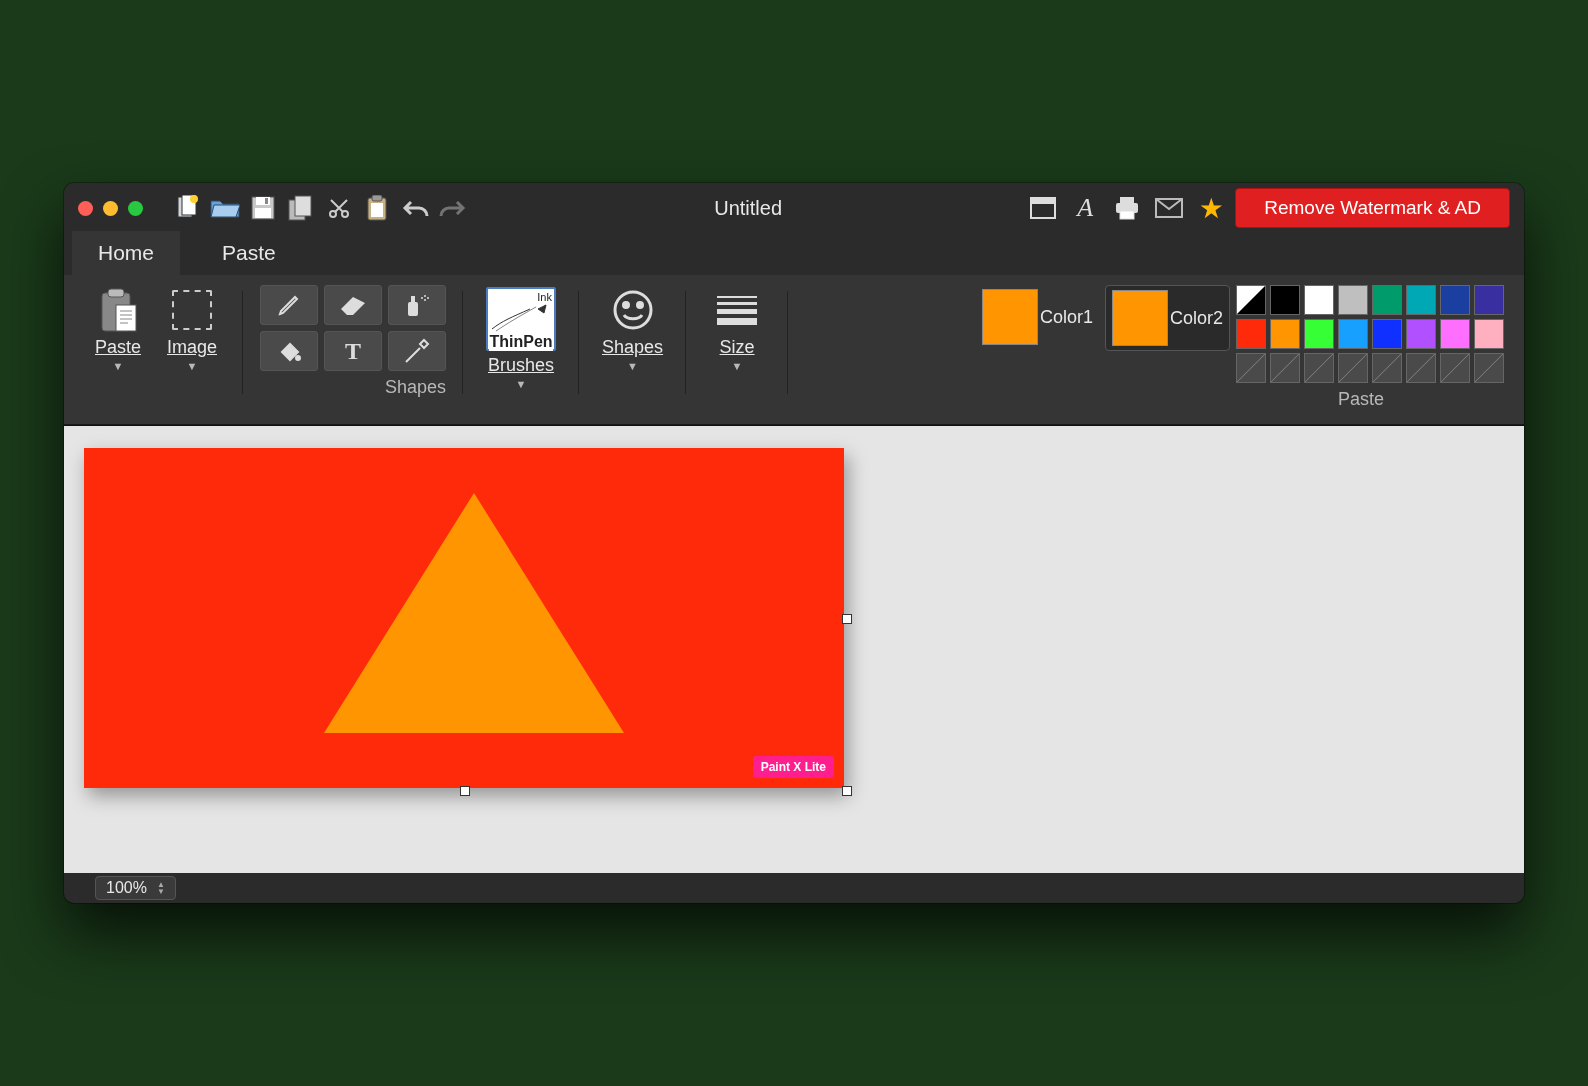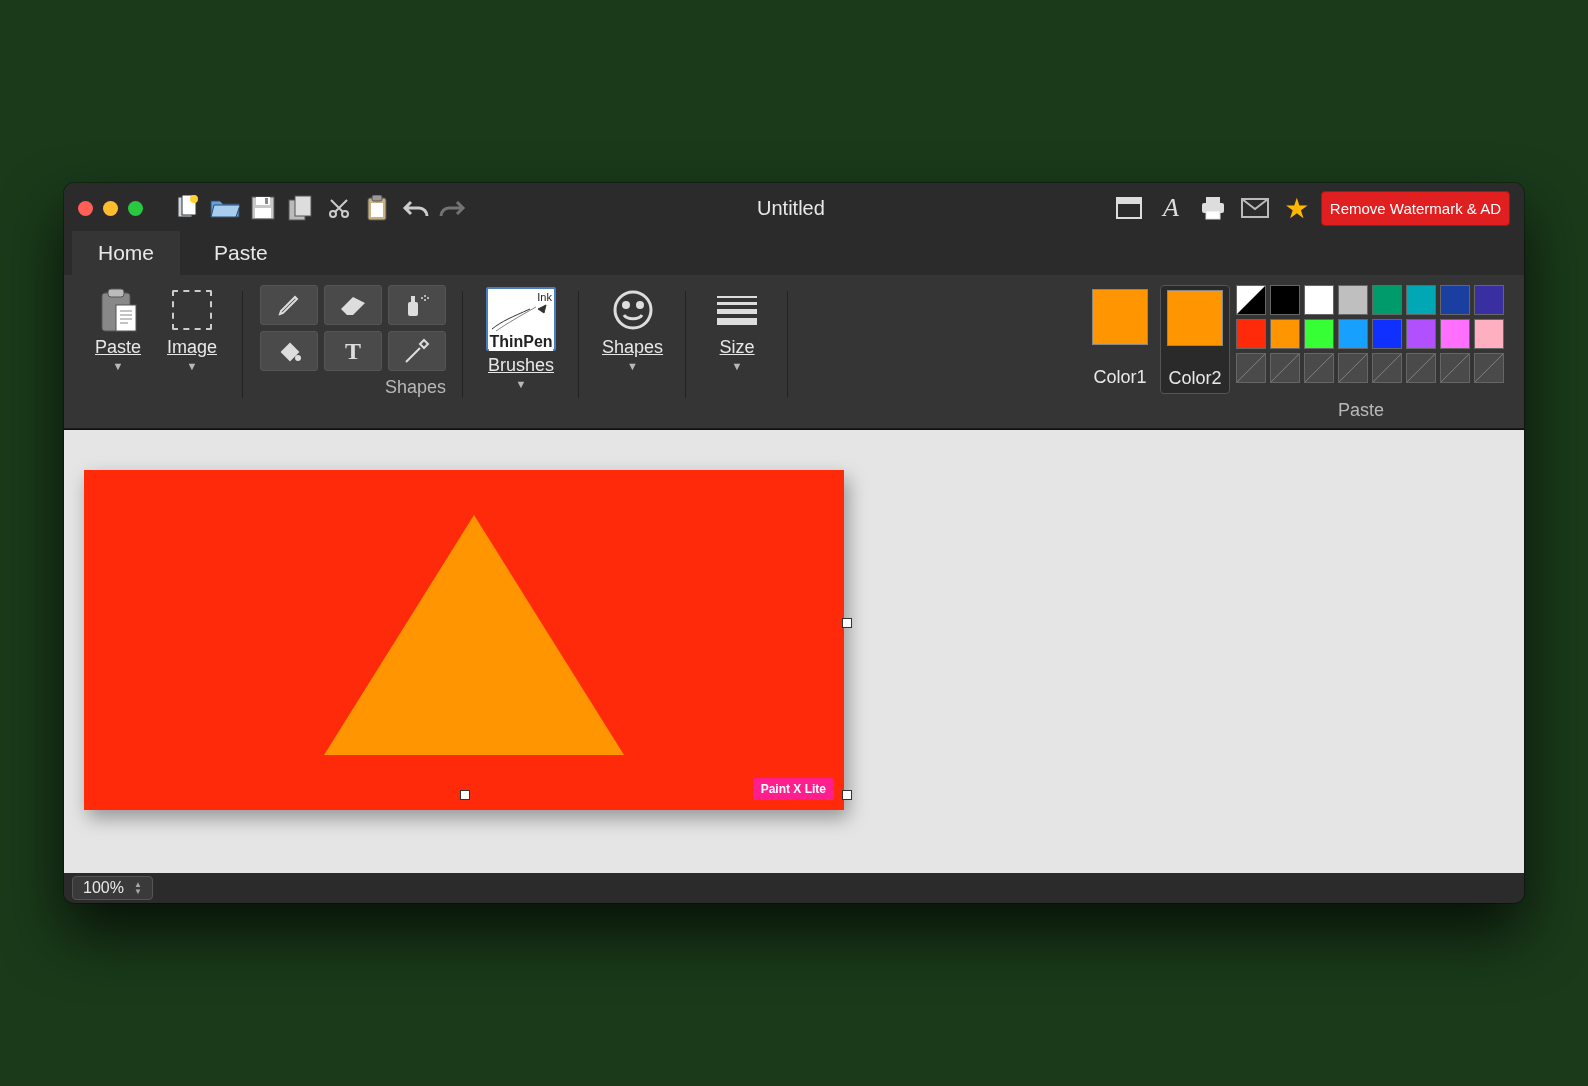--- a/index.html
+++ b/index.html
@@ -39,28 +39,28 @@
   .tl.green{background:#28c840;}
   .tb-group{display:flex;align-items:center;gap:2px;}
   .tb-btn{
     width:36px;height:34px;display:flex;align-items:center;justify-content:center;
     color:#cfcfcf;cursor:pointer;border-radius:4px;
   }
   .title-center{flex:1;text-align:center;font-size:20px;color:var(--txt);}
   .title-right{display:flex;align-items:center;gap:6px;}
   .remove-btn{
     background:var(--accent);color:#fff;
-    padding:8px 8px;border-radius:4px;font-size:15px;
+    padding:8px 28px;border-radius:4px;font-size:19px;
     font-weight:500;cursor:pointer;border:1px solid #b01010;
   }
   .star{color:#ffb700;font-size:28px;}
   
   .tabs{
     display:flex;align-items:flex-end;background:var(--bg);height:42px;
-    padding-left:8px;gap:8px;
+    padding-left:8px;gap:16px;
   }
   .tab{
     padding:10px 26px 10px;font-size:21px;color:var(--txt);
     cursor:pointer;position:relative;
   }
   .tab.active{background:var(--bg2);}
   
   .ribbon{
     background:var(--bg2);
     display:flex;align-items:stretch;
@@ -95,60 +95,59 @@
   .brush-thumb{
     width:70px;height:64px;background:#fff;color:#222;
     border:2px solid #4a7cc0;border-radius:2px;
     display:flex;flex-direction:column;align-items:center;justify-content:space-between;
     font-size:10px;padding:2px;
   }
   .brush-thumb .ink{align-self:flex-end;font-size:11px;}
   .brush-thumb .strokes{flex:1;position:relative;width:100%;}
   .brush-thumb .name{background:#fff;font-size:16px;font-weight:600;}
   .color-big{
-    display:flex;flex-direction:column;align-items:center;gap:22px;
+    display:flex;flex-direction:row;align-items:center;gap:2px;
     cursor:pointer;padding:4px 6px;border-radius:4px;
   }
   .color-big.selected{background:#2a2a2a;border:1px solid #555;}
   .color-big .sw{width:56px;height:56px;border:1px solid #888;}
   .color-big .lbl{font-size:18px;}
   .palette{display:flex;flex-direction:column;gap:4px;}
   .pal-row{display:flex;gap:4px;}
   .pal-sw{width:30px;height:30px;border:1px solid #666;cursor:pointer;}
   .pal-sw.empty{background:linear-gradient(135deg,#4a4a4a 48%,#777 50%,#4a4a4a 52%);}
   
   .canvas-area{
     flex:1;background:var(--canvas);position:relative;overflow:hidden;
     border-top:1px solid #111;
   }
   .artwork{
     position:absolute;left:20px;top:22px;
     width:760px;height:340px;background:#ff2a0a;
     box-shadow:4px 8px 18px rgba(0,0,0,.35);
-    margin-top:18px;
   }
   .triangle{
     position:absolute;left:240px;top:45px;
     width:0;height:0;
     border-left:150px solid transparent;
     border-right:150px solid transparent;
     border-bottom:240px solid #ff9500;
   }
   .watermark{
     position:absolute;right:10px;bottom:10px;
     background:#ff1e8e;color:#fff;font-size:12px;font-weight:700;
     padding:4px 8px;border-radius:3px;
   }
   .handle{
     position:absolute;width:10px;height:10px;background:#fff;border:1px solid #333;
   }
   
   .statusbar{
     height:30px;background:var(--bg);display:flex;align-items:center;
-    padding:0 8px;color:var(--txt);font-size:16px;
+    padding:0 8px;color:var(--txt);font-size:16px;margin-left:23px;
   }
   .zoom{
     background:#3a3a3a;border:1px solid #555;border-radius:4px;
     padding:2px 10px;display:flex;align-items:center;gap:10px;
     cursor:pointer;
   }
   .zoom .spin{display:flex;flex-direction:column;font-size:8px;line-height:7px;color:#aaa;}
   svg{display:block;}
   .selicon{
      width:40px;height:40px;border:2px dashed #ccc;border-radius:2px;

